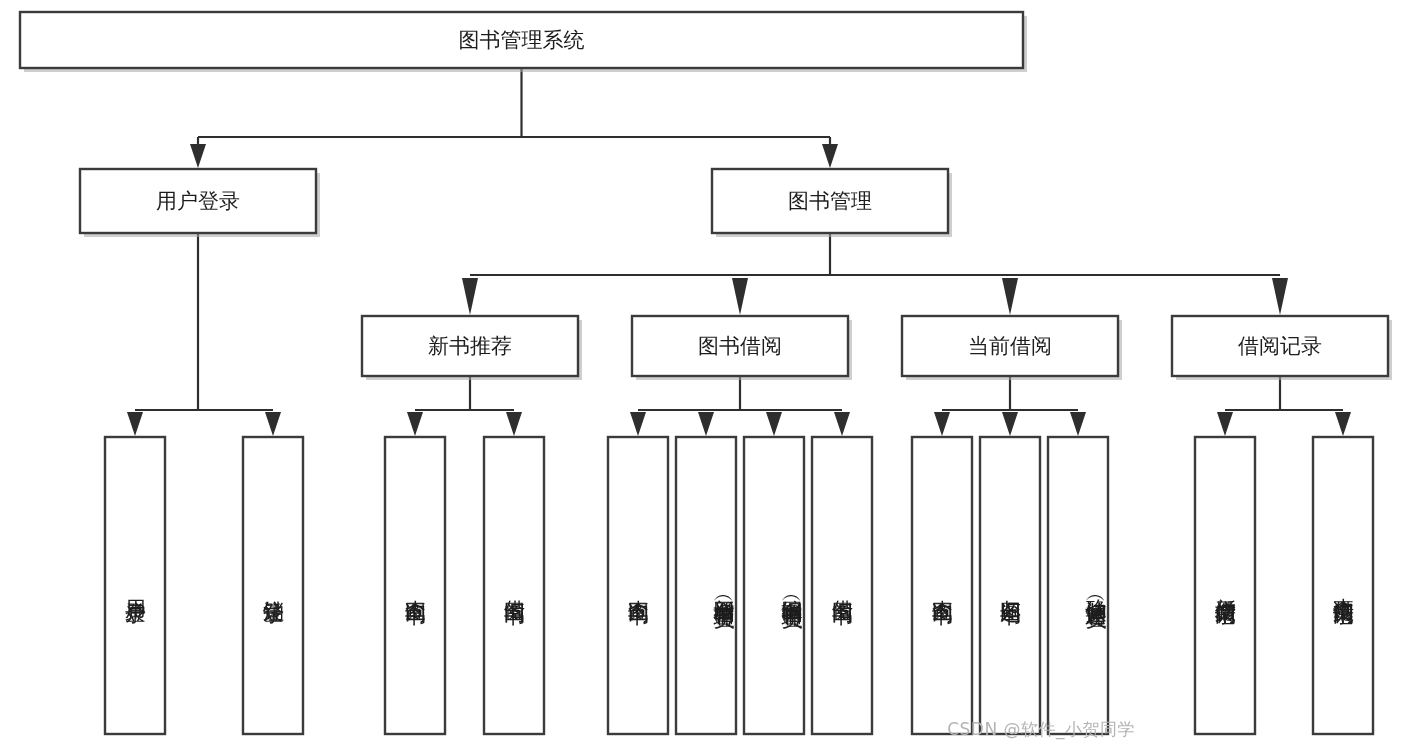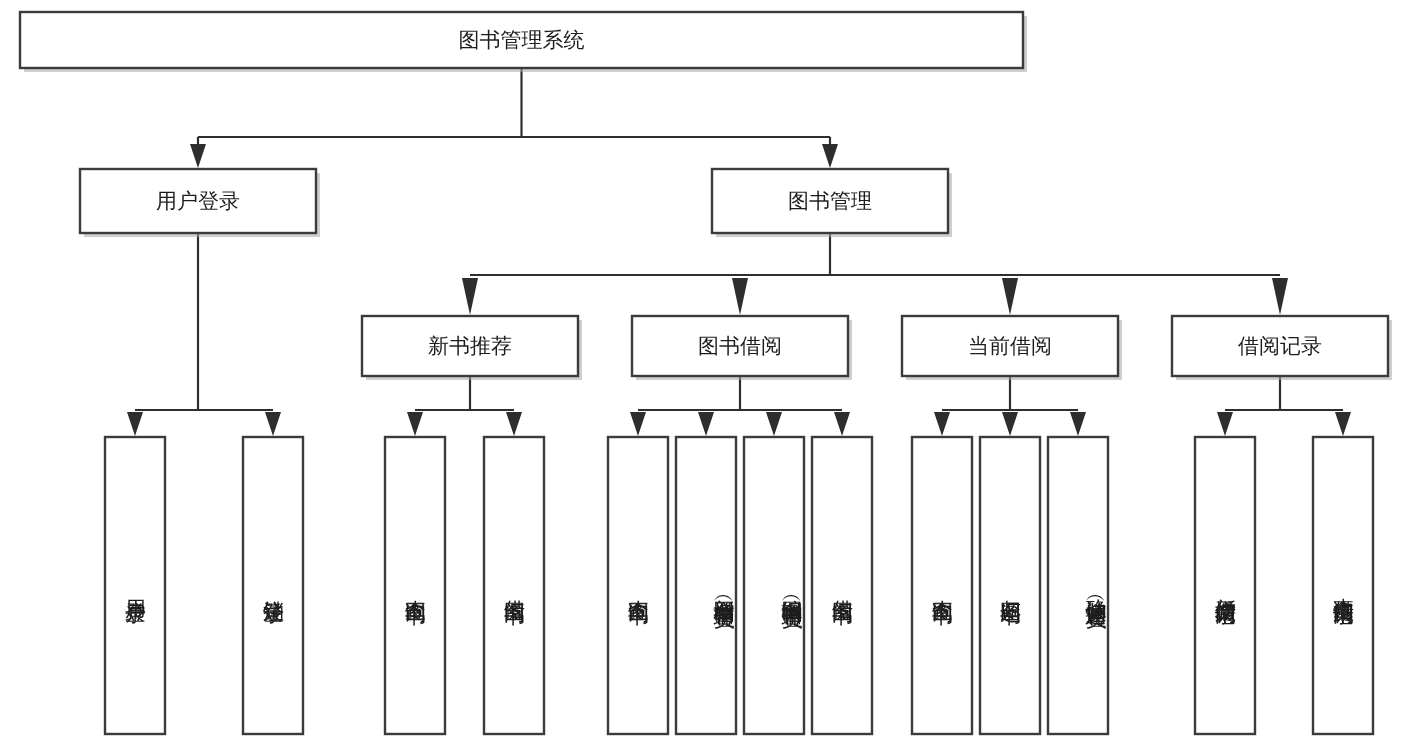--- a/index.html
+++ b/index.html
@@ -240,14 +240,15 @@
   <div class="leaf-label-wrap" style="left:912px; top:437px; width:60px; height:297px;">查询图书</div>
 
   <div class="leaf-label-wrap" style="left:980px; top:437px; width:60px; height:297px;">归还图书</div>
 
   <div class="leaf-label-wrap" style="left:1048px; top:437px; width:60px; height:297px; align-items:flex-start; padding-top:6px; box-sizing:border-box;">确认归还（管理员）</div>
 
   <div class="leaf-label-wrap" style="left:1195px; top:437px; width:60px; height:297px;">新增借阅记录</div>
 
   <div class="leaf-label-wrap" style="left:1313px; top:437px; width:60px; height:297px;">查询借阅记录</div>
 
+  <div class="watermark">CSDN @软件_小贺同学</div>
 
 </div>
 
 </body></html>

